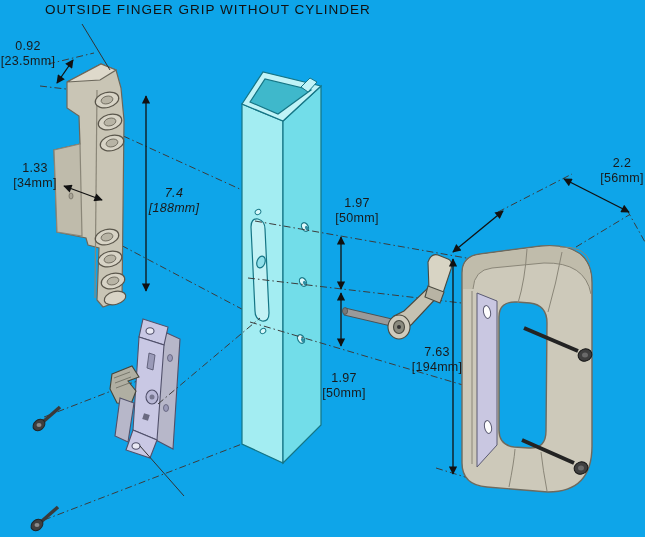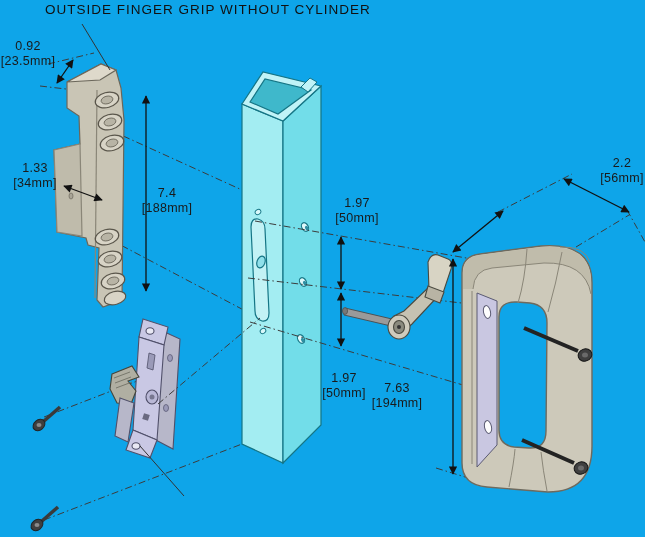--- a/index.html
+++ b/index.html
@@ -203,37 +203,37 @@
 <div class="lbl dim" style="left:-17px;top:39px;">
   <div>0.92</div>
   <div>[23.5mm]</div>
 </div>
 
 <div class="lbl dim" style="left:-10px;top:161px;">
   <div>1.33</div>
   <div>[34mm]</div>
 </div>
 
-<div class="lbl dim" style="left:122px;top:186px;">
+<div class="lbl dim" style="left:129px;top:186px;font-style:italic;">
   <div>7.4</div>
   <div>[188mm]</div>
 </div>
 
 <div class="lbl dim" style="left:312px;top:196px;">
   <div>1.97</div>
   <div>[50mm]</div>
 </div>
 
 
 <div class="lbl dim" style="left:577px;top:156px;">
   <div>2.2</div>
   <div>[56mm]</div>
 </div>
 
-<div class="lbl dim" style="left:352px;top:345px;margin-top:36px;">
+<div class="lbl dim" style="left:392px;top:345px;">
   <div>7.63</div>
   <div>[194mm]</div>
 </div>
 
 <div class="lbl dim" style="left:299px;top:371px;">
   <div>1.97</div>
   <div>[50mm]</div>
 </div>
 
 

